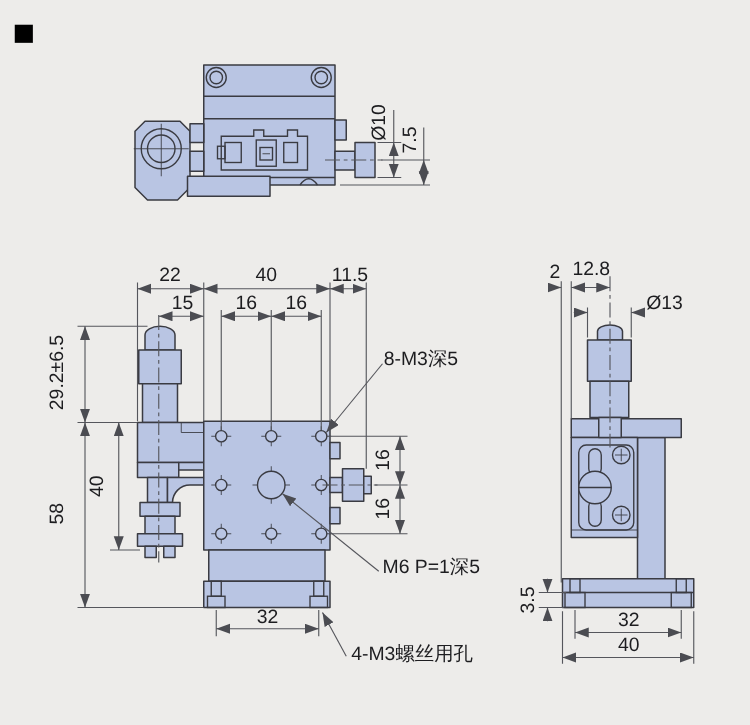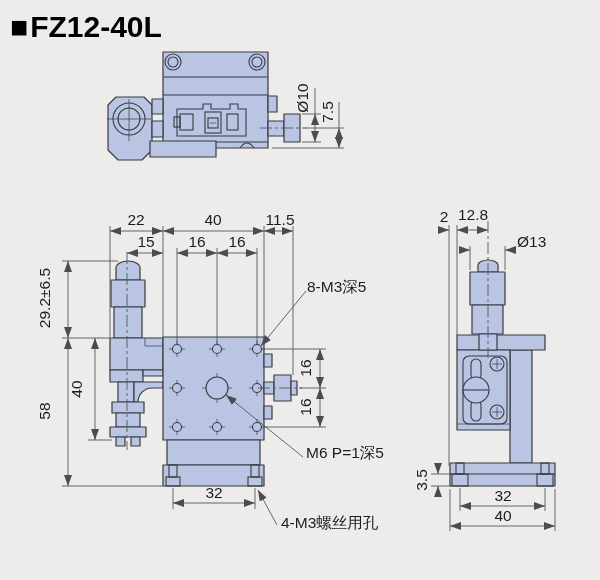--- a/index.html
+++ b/index.html
@@ -16,21 +16,20 @@
   .thin{fill:none;stroke:#3a3b42;stroke-width:0.7;}
   text{fill:#1d1d20;font-size:15.5px;font-family:"Liberation Sans",sans-serif;}
 </style>
 </head>
 <body>
 
 <div id="stage">
 
   <div id="title">
     <span>■</span>
-    <span>FZ12-40L</span>
   </div>
 
   <svg width="600" height="580" viewBox="0 0 600 580">
     <defs>
       <marker id="ar" markerWidth="12" markerHeight="9" refX="11" refY="4" orient="auto-start-reverse" markerUnits="userSpaceOnUse">
         <path d="M0,0 L11,4 L0,8 Z" fill="#4b4c52"></path>
       </marker>
     </defs>
 
     <g>

